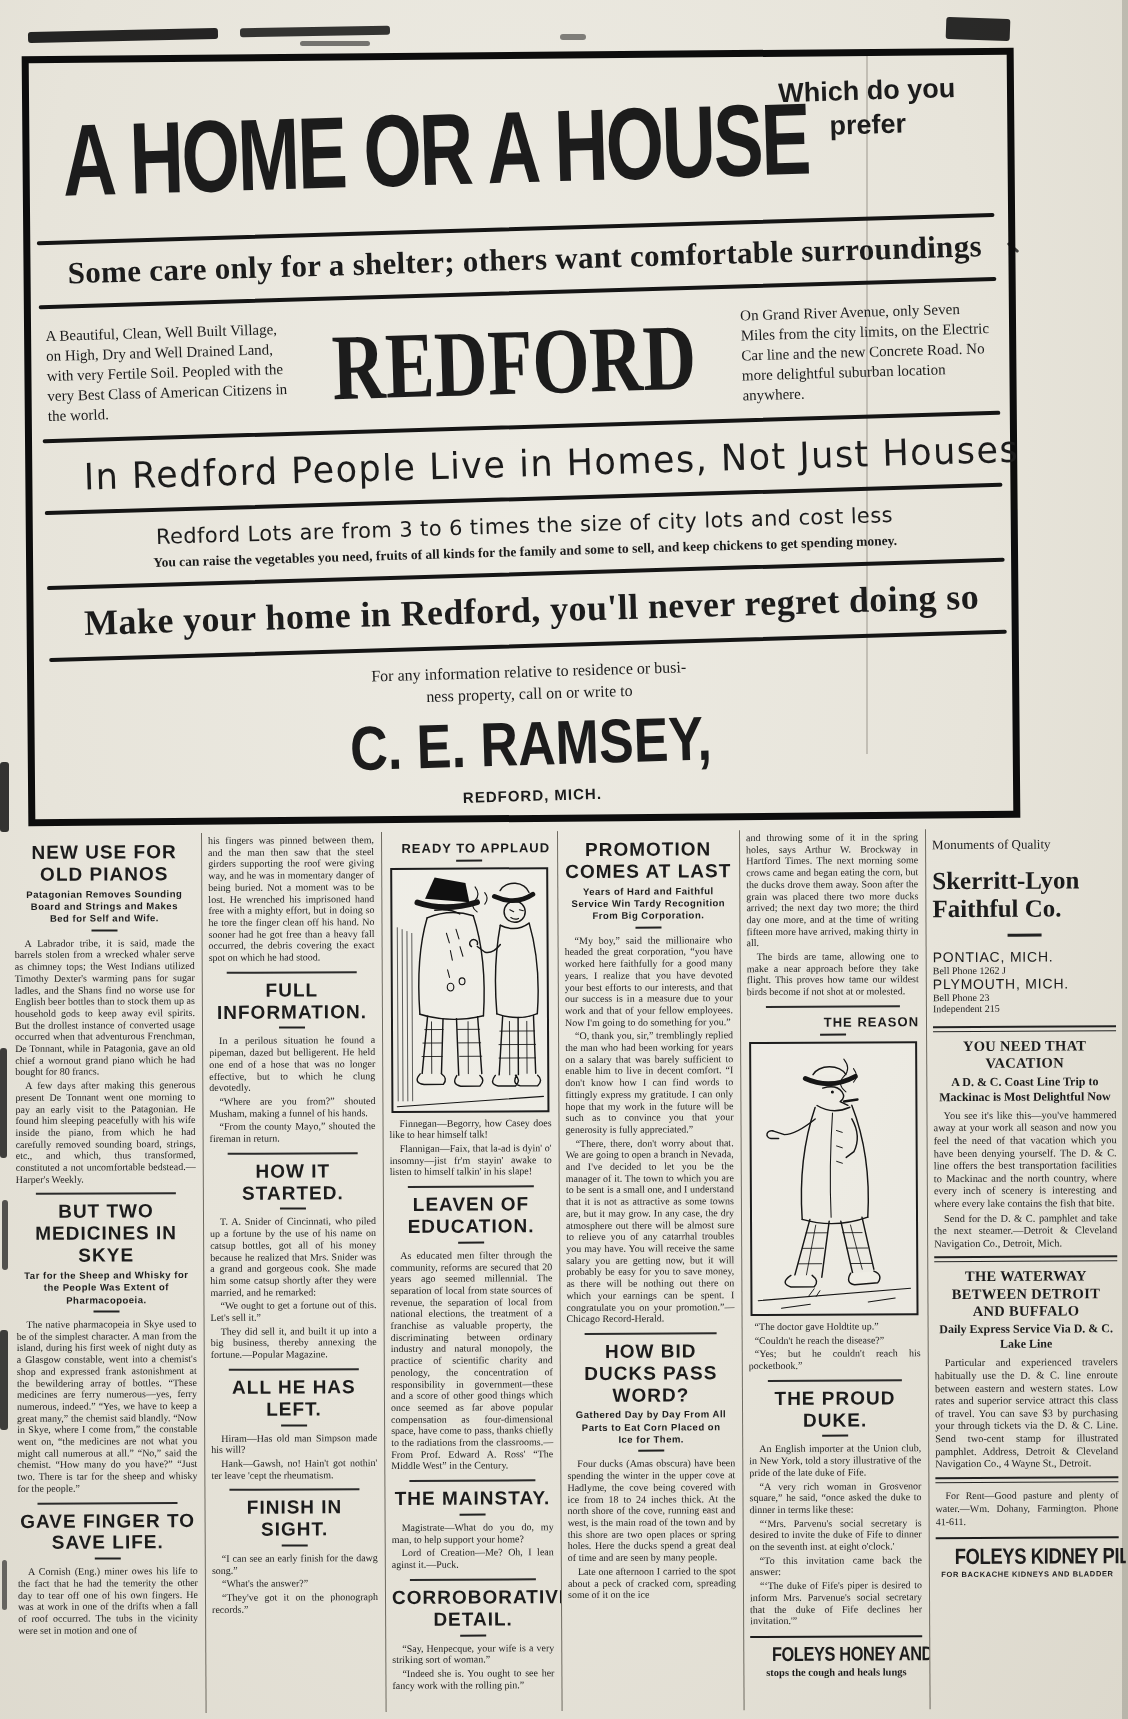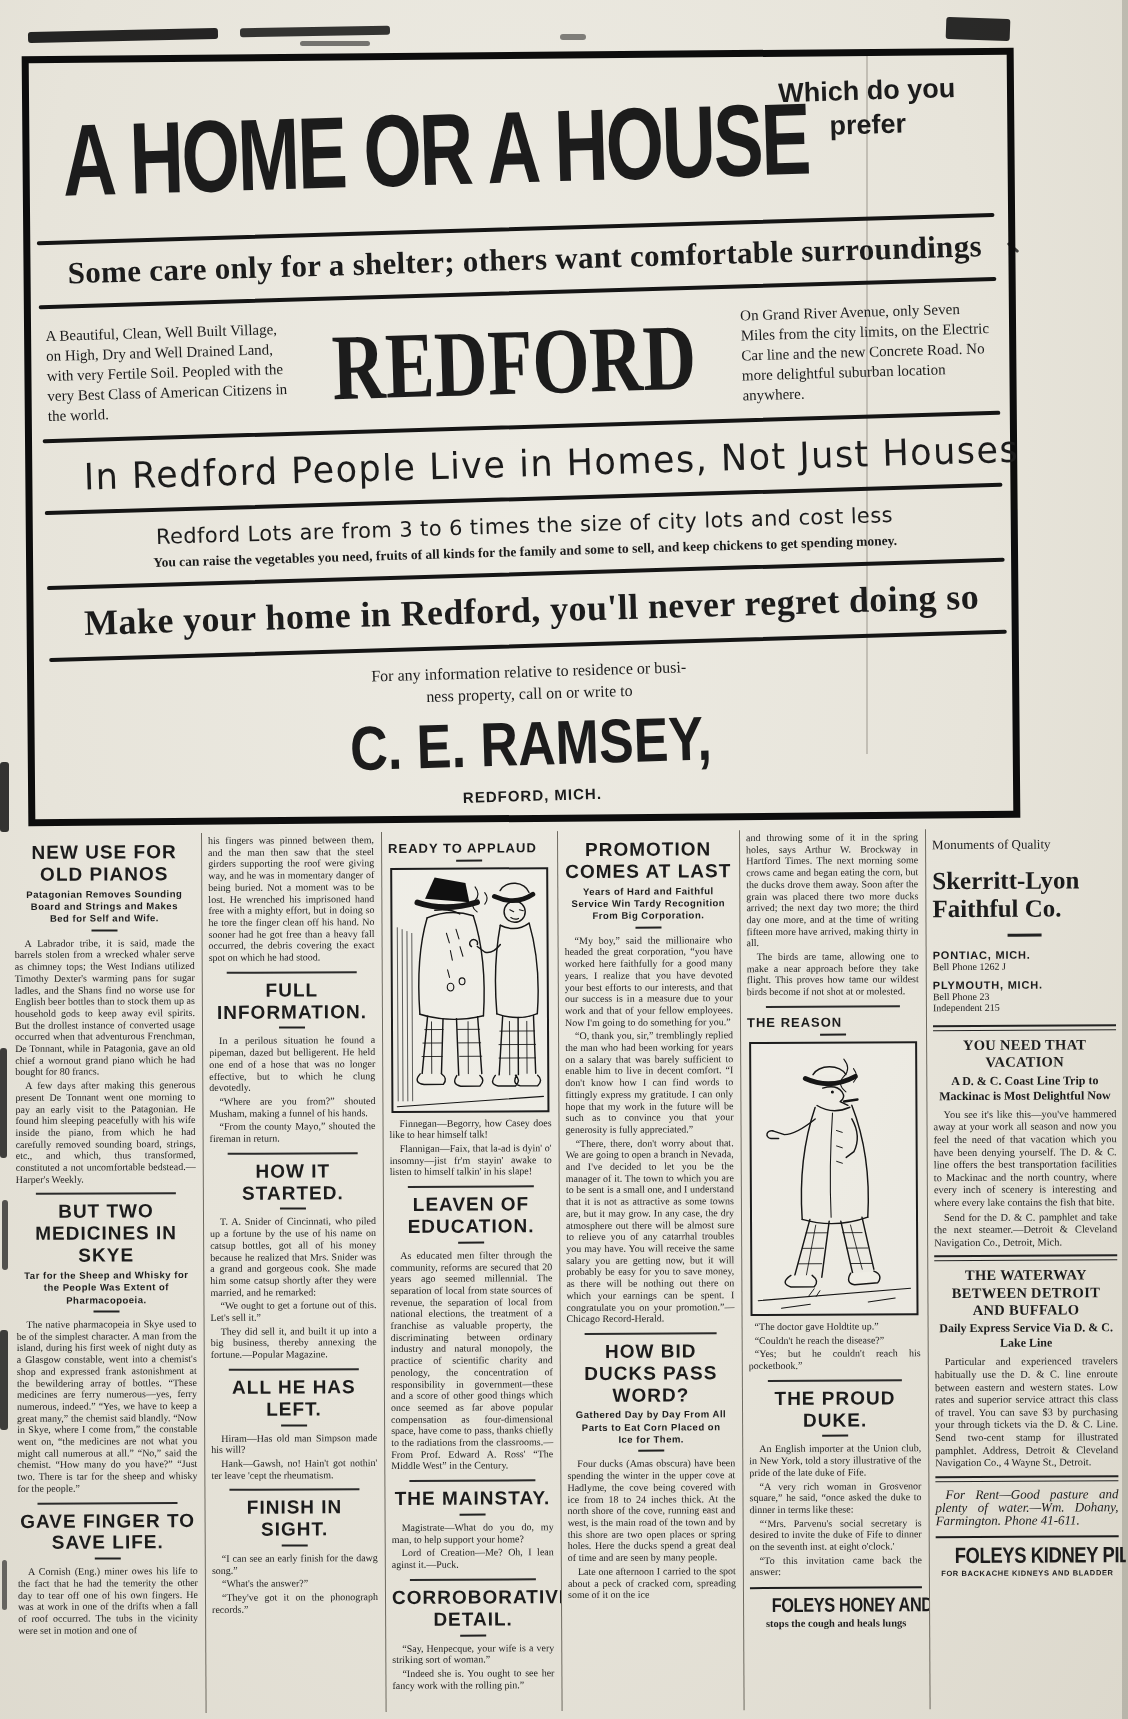--- a/index.html
+++ b/index.html
@@ -51,46 +51,46 @@
   .c6{width:196px;border-right:none;}
   .hl{font-family:"Liberation Sans",sans-serif;font-weight:bold;font-size:19px;
     letter-spacing:1px;text-align:center;margin:6px 0 3px;line-height:1.15;}
   .sub{font-family:"Liberation Sans",sans-serif;font-weight:bold;font-size:9.5px;
     letter-spacing:.5px;text-align:center;line-height:1.3;margin:2px 6px 3px;}
   .dash{width:26px;height:2px;background:#222;margin:4px auto 6px;}
   .sep{height:2px;background:#2b2b2b;width:78%;margin:8px auto 6px;}
   p{margin:0 0 2px;font-size:10px;line-height:11.7px;text-align:justify;text-indent:10px;
     font-family:"Liberation Serif",serif;}
   .ctitle{font-family:"Liberation Sans",sans-serif;font-weight:bold;font-size:13px;
-    letter-spacing:1px;text-align:left;margin:7px 0 3px;}
+    letter-spacing:1px;text-align:right;margin:7px 0 3px;}
   .cartoon{border:2px solid #1d1d1d;margin:3px 2px 5px;background:rgba(255,255,255,.25);}
   .cartoon svg{display:block;width:100%;}
 
   
   .c6 p{font-size:10.4px;line-height:12.6px;}
   .granite{padding:4px 0 6px;}
   .granite-tag{font-size:13px;margin-top:2px;}
   .granite-name{font-family:"Liberation Serif",serif;font-weight:bold;font-size:25px;line-height:1.1;margin-top:14px;}
   .granite-dash{width:34px;height:3px;background:#222;margin:12px auto 12px;}
-  .gcity{font-family:"Liberation Sans",sans-serif;font-weight:bold;font-size:11px;letter-spacing:.8px;margin-top:7px;}
+  .gcity{font-family:"Liberation Sans",sans-serif;font-weight:normal;font-size:14px;letter-spacing:.8px;}
   .gphone{font-size:10px;}
   .hl-serif{font-family:"Liberation Serif",serif;font-weight:bold;font-size:14.5px;
     text-align:center;letter-spacing:.3px;line-height:1.2;margin:5px 0 2px;}
   .sub-serif{font-family:"Liberation Serif",serif;font-weight:bold;font-size:12px;
     text-align:center;line-height:1.25;margin:2px 4px 5px;}
   .dblrule{border-top:2px solid #222;border-bottom:1px solid #222;height:3px;margin:6px 0;}
 
   .foley{text-align:center;border-top:2px solid #1c1c1c;padding-top:5px;margin-top:9px;}
   .foley-name{display:inline-block;font-family:"Liberation Sans",sans-serif;font-weight:bold;
     font-size:20px;letter-spacing:-.5px;white-space:nowrap;transform:scaleX(.82);}
   .foley-tag{font-family:"Liberation Serif",serif;font-weight:bold;font-size:10.5px;margin-top:1px;}
   .foley2-name{display:inline-block;font-family:"Liberation Sans",sans-serif;font-weight:bold;
     font-size:22px;letter-spacing:-.5px;white-space:nowrap;transform:scaleX(.84);}
   .foley2-tag{font-family:"Liberation Sans",sans-serif;font-weight:bold;font-size:7.5px;letter-spacing:.6px;}
-  .classified p{font-size:13px;line-height:13px;font-style:italic;}
+  .classified p{font-size:10px;line-height:13px;}
 </style>
 </head>
 <body>
 
 <div class="page">
 
   <div class="blob" style="left:28px;top:30px;width:190px;height:11px;transform:rotate(-1.2deg);opacity:.92;"></div>
   <div class="blob" style="left:240px;top:27px;width:150px;height:9px;transform:rotate(-1deg);opacity:.85;"></div>
   <div class="blob" style="left:300px;top:41px;width:70px;height:5px;opacity:.55;"></div>
   <div class="blob" style="left:560px;top:34px;width:26px;height:6px;opacity:.5;"></div>
@@ -288,20 +288,21 @@
       <p style="text-indent:6px;">“The doctor gave Holdtite up.”</p>
       <p style="text-indent:6px;">“Couldn't he reach the disease?”</p>
       <p style="text-indent:6px;">“Yes; but he couldn't reach his pocketbook.”</p>
       <div class="sep"></div>
       <div class="hl">THE PROUD DUKE.</div>
       <div class="dash"></div>
       <p>An English importer at the Union club, in New York, told a story illustrative of the pride of the late duke of Fife.</p>
       <p>“A very rich woman in Grosvenor square,” he said, “once asked the duke to dinner in terms like these:</p>
       <p>“‘Mrs. Parvenu's social secretary is desired to invite the duke of Fife to dinner on the seventh inst. at eight o'clock.'</p>
       <p>“To this invitation came back the answer:</p>
+      <p>“‘The duke of Fife's piper is desired to inform Mrs. Parvenue's social secretary that the duke of Fife declines her invitation.'”</p>
       <div class="foley">
         <span class="foley-name">FOLEYS HONEY AND TAR</span>
         <div class="foley-tag">stops the cough and heals lungs</div>
       </div>
     </div>
 
     <div class="col c6">
       <div class="granite">
         <div class="granite-tag">Monuments of Quality</div>
         <div class="granite-name">

